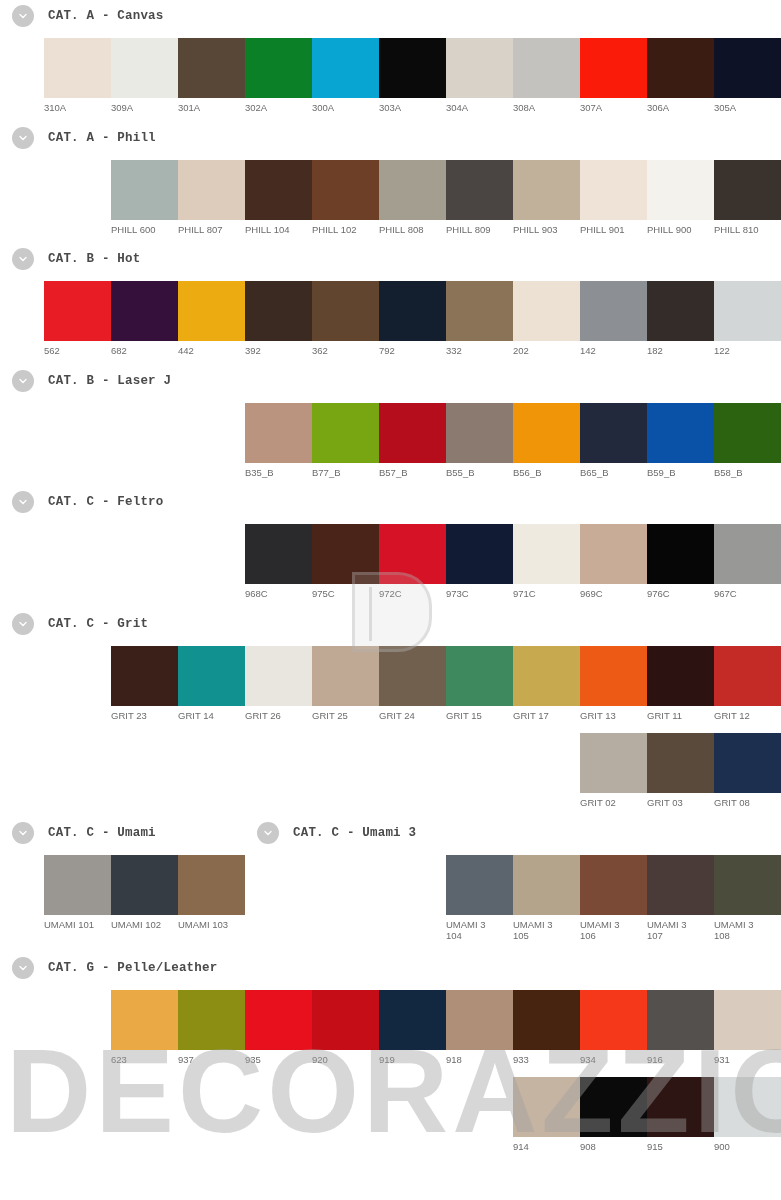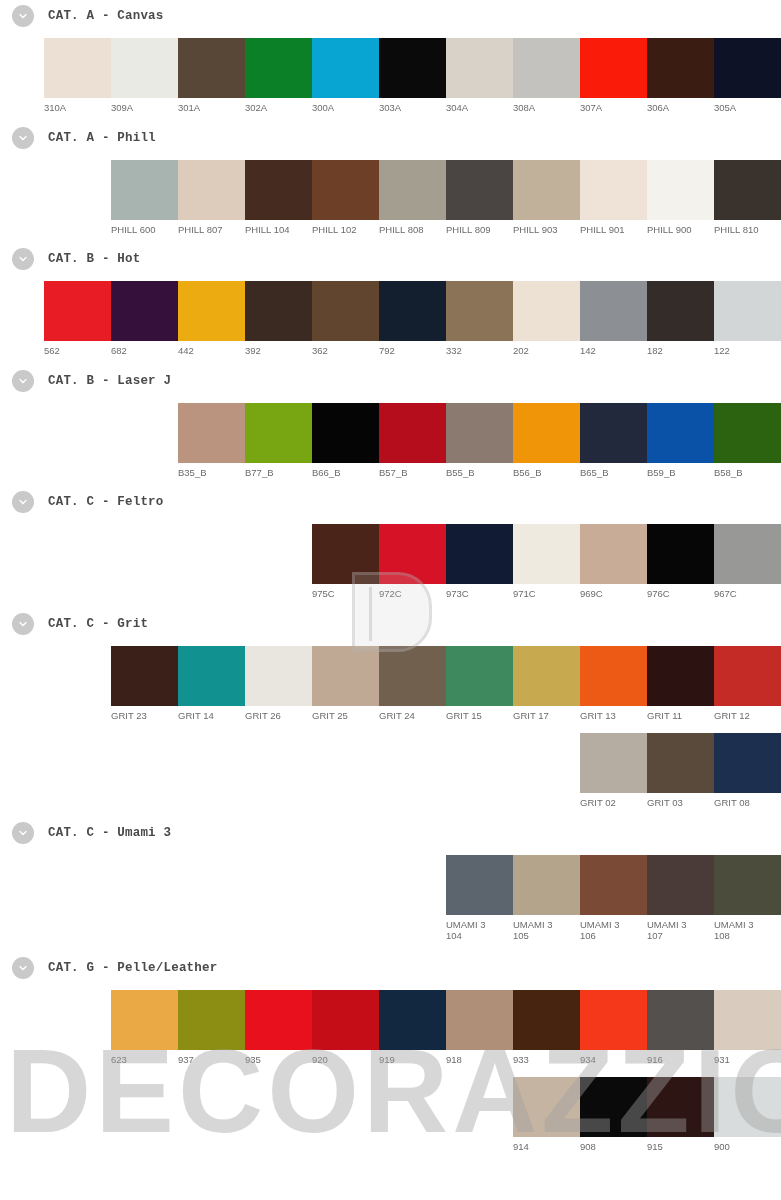--- a/index.html
+++ b/index.html
@@ -313,24 +313,20 @@
       <div class="strip">
         <div class="swatch-cell">
           <div class="swatch" style="background: rgb(187, 148, 128);"></div>
           <div class="swatch-label">B35_B</div>
         </div>
         <div class="swatch-cell">
           <div class="swatch" style="background: rgb(120, 166, 18);"></div>
           <div class="swatch-label">B77_B</div>
         </div>
         <div class="swatch-cell">
-          <div class="swatch" style="background: rgb(5, 5, 5);"></div>
-          <div class="swatch-label">B66_B</div>
-        </div>
-        <div class="swatch-cell">
           <div class="swatch" style="background: rgb(181, 13, 28);"></div>
           <div class="swatch-label">B57_B</div>
         </div>
         <div class="swatch-cell">
           <div class="swatch" style="background: rgb(138, 122, 112);"></div>
           <div class="swatch-label">B55_B</div>
         </div>
         <div class="swatch-cell">
           <div class="swatch" style="background: rgb(240, 148, 8);"></div>
           <div class="swatch-label">B56_B</div>
@@ -355,20 +351,24 @@
         <div class="toggle-circle">
           <svg width="10" height="10" viewBox="0 0 10 10">
             <path d="M2 3.5 L5 6.5 L8 3.5" stroke="#ffffff" stroke-width="1.3" fill="none" stroke-linecap="round"></path>
           </svg>
         </div>
         <div class="sec-title">CAT. C - Feltro</div>
       </div>
       <div class="sp-10"></div>
       <div class="strip">
         <div class="swatch-cell">
+          <div class="swatch" style="background: rgb(42, 42, 44);"></div>
+          <div class="swatch-label">968C</div>
+        </div>
+        <div class="swatch-cell">
           <div class="swatch" style="background: rgb(74, 36, 24);"></div>
           <div class="swatch-label">975C</div>
         </div>
         <div class="swatch-cell">
           <div class="swatch" style="background: rgb(214, 19, 38);"></div>
           <div class="swatch-label">972C</div>
         </div>
         <div class="swatch-cell">
           <div class="swatch" style="background: rgb(17, 27, 51);"></div>
           <div class="swatch-label">973C</div>
@@ -455,20 +455,45 @@
           <div class="swatch-label">GRIT 03</div>
         </div>
         <div class="swatch-cell">
           <div class="swatch" style="background: rgb(28, 47, 78);"></div>
           <div class="swatch-label">GRIT 08</div>
         </div>
       </div>
       <div class="sp-12"></div>
     </div>
     <div class="row-two">
+      <div class="col-left">
+        <div class="sec-head">
+          <div class="toggle-circle">
+            <svg width="10" height="10" viewBox="0 0 10 10">
+              <path d="M2 3.5 L5 6.5 L8 3.5" stroke="#ffffff" stroke-width="1.3" fill="none" stroke-linecap="round"></path>
+            </svg>
+          </div>
+          <div class="sec-title">CAT. C - Umami</div>
+        </div>
+        <div class="sp-10"></div>
+        <div class="strip">
+          <div class="swatch-cell">
+            <div class="swatch" style="background: rgb(154, 150, 145);"></div>
+            <div class="swatch-label">UMAMI 101</div>
+          </div>
+          <div class="swatch-cell">
+            <div class="swatch" style="background: rgb(54, 60, 68);"></div>
+            <div class="swatch-label">UMAMI 102</div>
+          </div>
+          <div class="swatch-cell">
+            <div class="swatch" style="background: rgb(138, 106, 76);"></div>
+            <div class="swatch-label">UMAMI 103</div>
+          </div>
+        </div>
+      </div>
       <div class="col-right">
         <div class="sec-head">
           <div class="toggle-circle">
             <svg width="10" height="10" viewBox="0 0 10 10">
               <path d="M2 3.5 L5 6.5 L8 3.5" stroke="#ffffff" stroke-width="1.3" fill="none" stroke-linecap="round"></path>
             </svg>
           </div>
           <div class="sec-title">CAT. C - Umami 3</div>
         </div>
         <div class="sp-10"></div>

